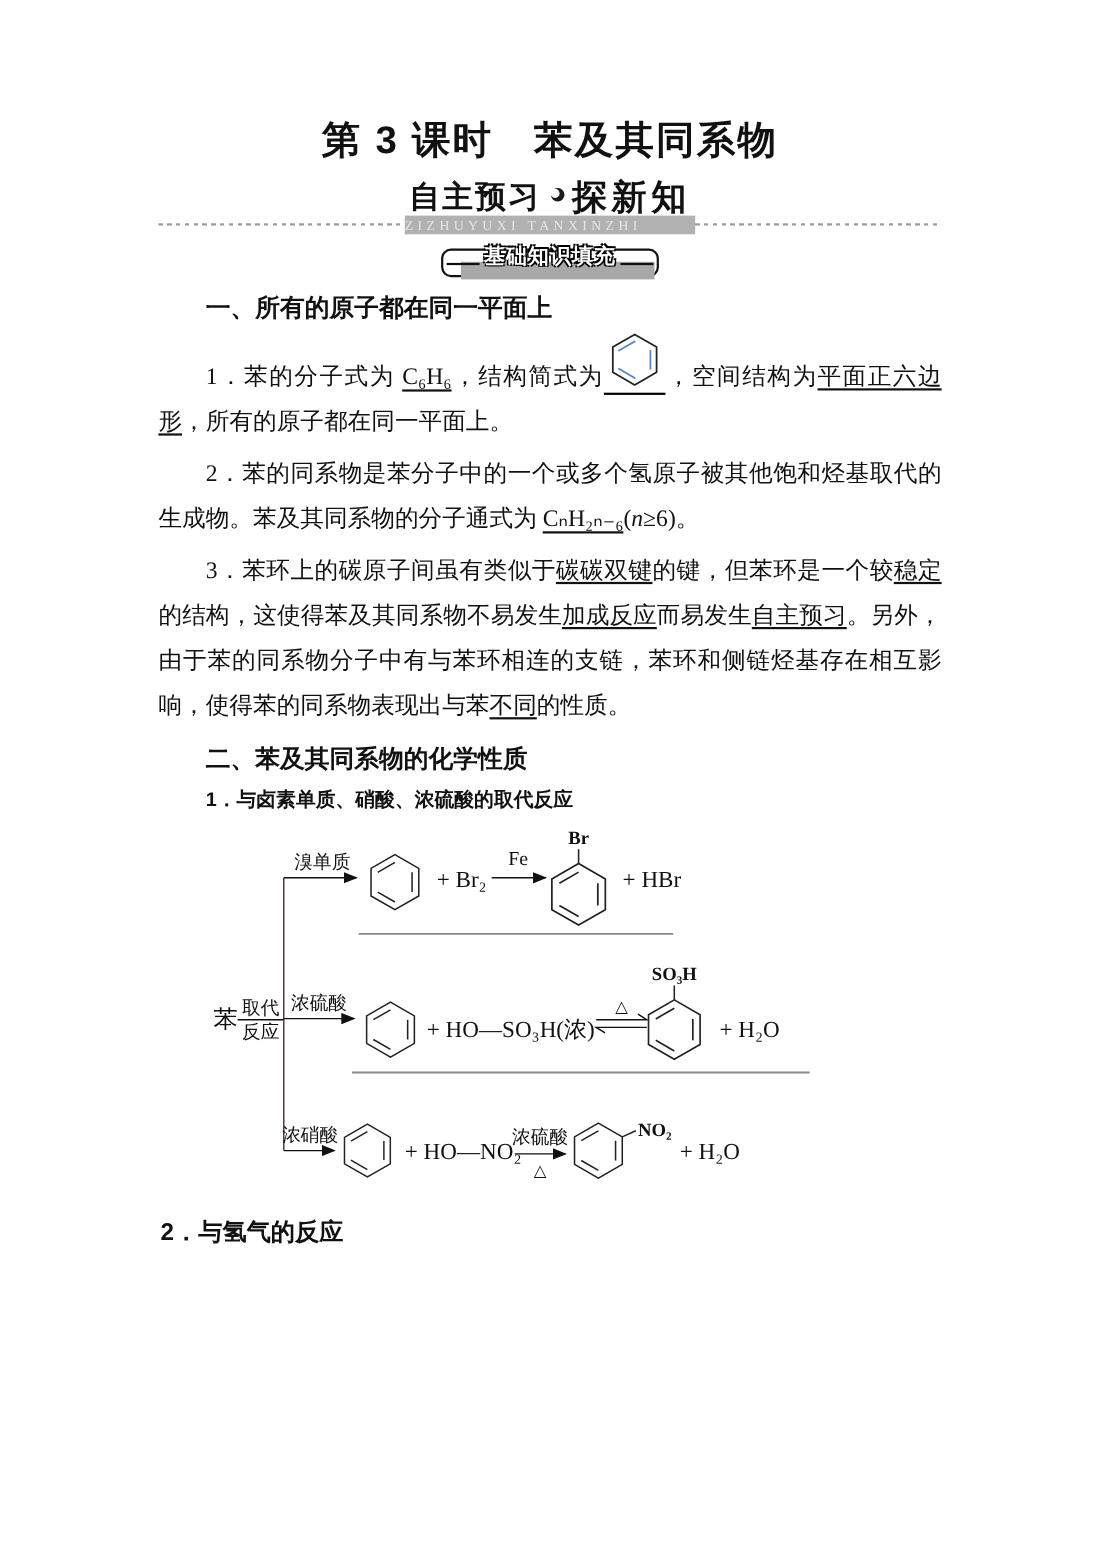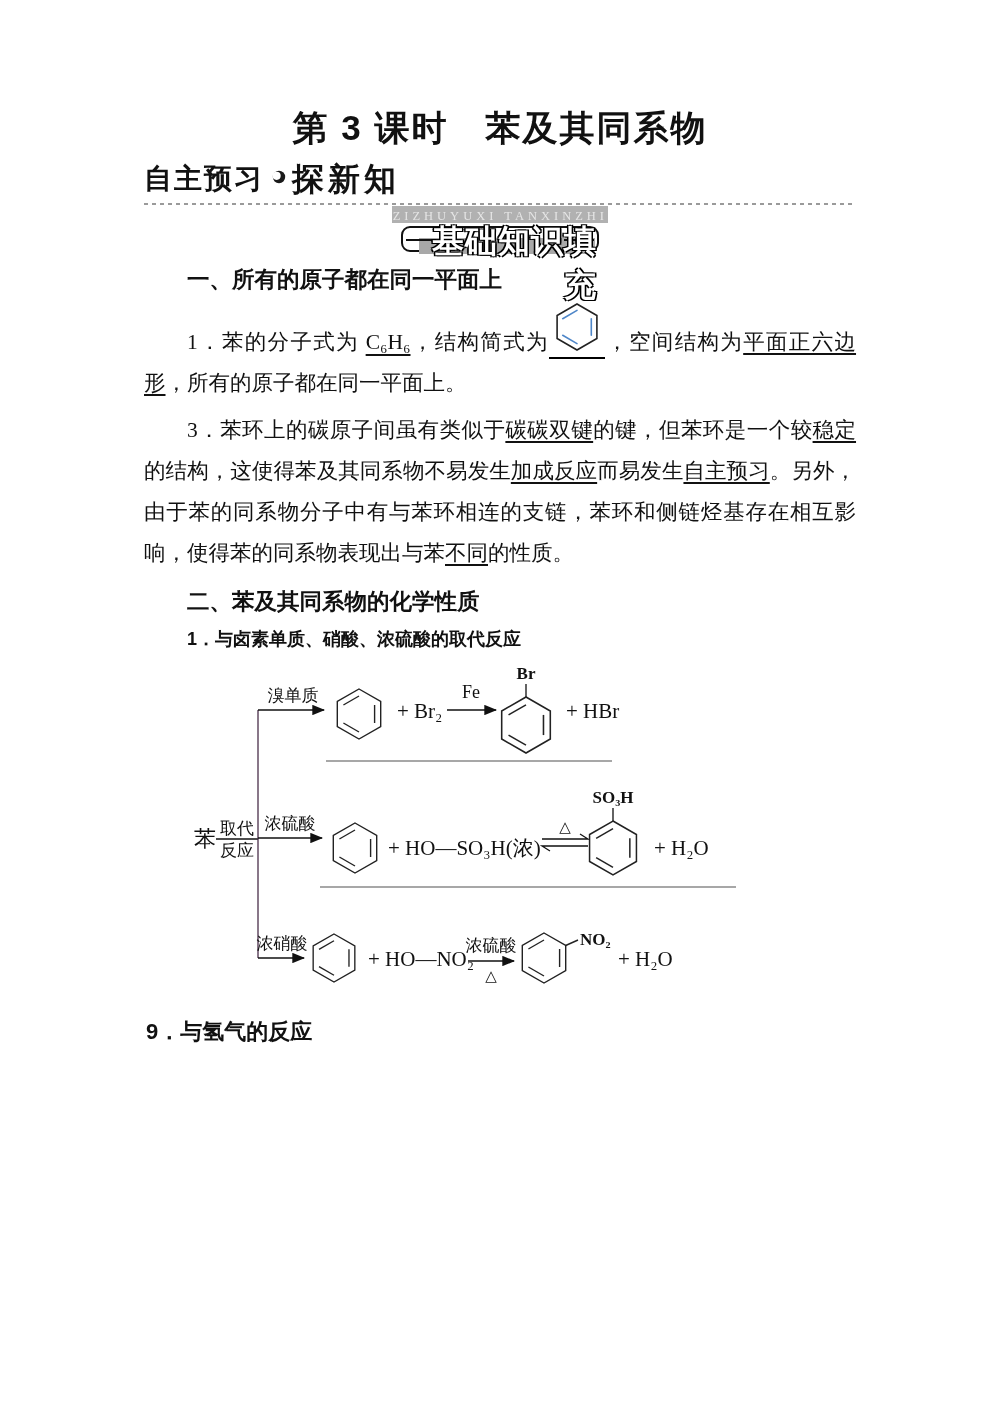--- a/index.html
+++ b/index.html
@@ -22,42 +22,42 @@
     text-indent:2em; text-align:justify;
     font-family:"Liberation Sans","DejaVu Sans",sans-serif;
   }
 
   
   .banner { position:relative; height:58px; margin-top:6px; }
   .banner-dash {
     position:absolute; left:0; right:0; top:45px; height:2px;
     background:repeating-linear-gradient(90deg,#9a9a9a 0 4px,transparent 4px 8px);
   }
-  .banner-main { position:absolute; top:0; width:100%; white-space:nowrap; }
+  .banner-main { position:absolute; top:0; width:100%; text-align:center; white-space:nowrap; }
   .banner-left  { font-size:28px; font-weight:bold; letter-spacing:2px; vertical-align:4px; }
   .banner-right { font-size:32px; font-weight:900; letter-spacing:4px; vertical-align:2px; }
   .banner-dot { display:inline-block; margin:0 6px 0 8px; vertical-align:8px; }
   .banner-bar {
-    position:absolute; top:48px; left:50%; transform:translateX(-50%); z-index:1;
-    width:216px; height:17px; background:#b1b1b1; text-align:right; line-height:17px;
+    position:absolute; top:38px; left:50%; transform:translateX(-50%); z-index:1;
+    width:264px; height:17px; background:#b1b1b1; text-align:left; line-height:17px;
   }
   .banner-bar span {
     color:#e6e6e6; font-size:12.5px; letter-spacing:4px;
     font-family:"Liberation Serif","DejaVu Serif",serif;
   }
 
   
   .badge { position:relative; width:198px; height:26px; margin:10px auto 0;
            border:2px solid #111; border-radius:9px; }
   .badge-shadow { position:absolute; left:16px; top:10px; width:176px; height:16px; background:#a8a8a8; }
   .badge-hline { position:absolute; top:11px; width:30px; height:2px; background:#111; }
   .badge-hline.l { left:3px; } .badge-hline.r { right:3px; }
   .badge-txt {
-    position:absolute; left:0; right:0; top:-8px; text-align:right;
-    font-size:32px; font-weight:bold; letter-spacing:1px; color:#fff;
+    position:absolute; left:0; right:0; top:-8px; text-align:center;
+    font-size:19px; font-weight:bold; letter-spacing:1px; color:#fff;
     font-family:"Liberation Sans","DejaVu Sans",sans-serif;
     text-shadow:-1.4px -1.4px 0 #000, 1.4px -1.4px 0 #000, -1.4px 1.4px 0 #000, 1.4px 1.4px 0 #000;
   }
 
   .h-sec {
     margin:12px 0 0; padding-left:43px; font-size:22.5px; font-weight:bold;
     font-family:"Liberation Sans","DejaVu Sans",sans-serif;
   }
   .h-sub1 { margin:10px 0 0; padding-left:43px; font-size:18px; font-weight:bold;
     font-family:"Liberation Sans","DejaVu Sans",sans-serif; }
@@ -126,20 +126,21 @@
           <g fill="none" stroke-linecap="round">
             <polygon points="26,5 45.9,16.5 45.9,39.5 26,51 6.1,39.5 6.1,16.5" stroke="#222" stroke-width="1.6"></polygon>
             <g stroke="#4e86c8" stroke-width="1.6">
               <line x1="40.3" y1="19.7" x2="40.3" y2="36.3"></line>
               <line x1="26" y1="44.6" x2="11.7" y2="36.3"></line>
               <line x1="11.7" y1="19.7" x2="26" y2="11.4"></line>
             </g>
           </g>
         </svg></span><span>，空间结构为</span><span class="u">平面正六边形</span><span>，所有的原子都在同一平面上。</span></p>
 
+  <p class="body"><span>2．苯的同系物是苯分子中的一个或多个氢原子被其他饱和烃基取代的生成物。苯及其同系物的分子通式为 </span><span class="formula">CₙH₂ₙ₋₆</span><span>(</span><span class="it">n</span><span>≥6)。</span></p>
 
   <p class="body"><span>3．苯环上的碳原子间虽有类似于</span><span class="u">碳碳双键</span><span>的键，但苯环是一个较</span><span class="u">稳定</span><span>的结构，这使得苯及其同系物不易发生</span><span class="u">加成反应</span><span>而易发生</span><span class="u">自主预习</span><span>。另外，由于苯的同系物分子中有与苯环相连的支链，苯环和侧链烃基存在相互影响，使得苯的同系物表现出与苯</span><span class="u">不同</span><span>的性质。</span></p>
 
   <h2 class="h-sec">二、苯及其同系物的化学性质</h2>
   <h3 class="h-sub1">1．与卤素单质、硝酸、浓硫酸的取代反应</h3>
 
   <svg class="diagram" width="712" height="352" viewBox="0 0 712 352">
     <defs>
       <marker id="arr" markerWidth="10" markerHeight="8" refX="9" refY="4" orient="auto">
         <path d="M0 0 L10 4 L0 8 z" fill="#111"></path>
@@ -192,15 +193,15 @@
     <text class="st-f" x="224" y="309">+ HO—NO₂</text>
     <text class="st-cjk" x="347" y="294" text-anchor="middle">浓硫酸</text>
     <line x1="324" y1="304" x2="370" y2="304" stroke="#111" stroke-width="1.3" marker-end="url(#arr)"></line>
     <text class="st-d" x="347" y="324" text-anchor="middle">△</text>
     <use href="#benz" transform="translate(400,301)"></use>
     <line x1="421.7" y1="288.5" x2="434" y2="283" stroke="#222" stroke-width="1.4"></line>
     <text class="st-g" x="436" y="288">NO₂</text>
     <text class="st-f" x="474" y="309">+ H₂O</text>
   </svg>
 
-  <h3 class="h-sub2">9．与氢气的反应</h3>
+  <h3 class="h-sub2">2．与氢气的反应</h3>
 
 </div>
 
 </body></html>

